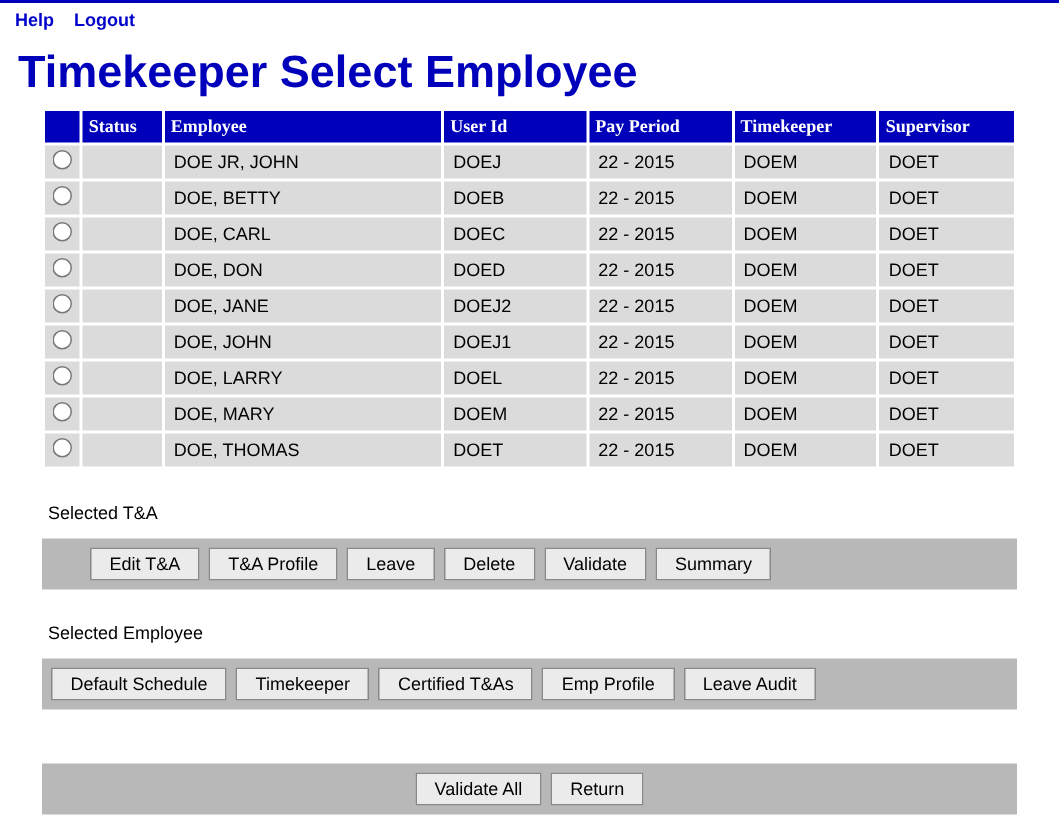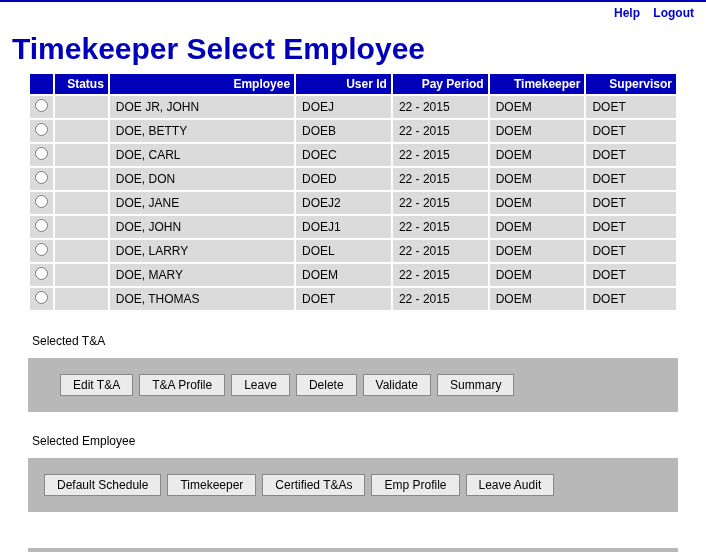--- a/index.html
+++ b/index.html
@@ -7,21 +7,20 @@
     margin: 0;
     font-family: Verdana, Arial, sans-serif;
     font-size: 12px;
     color: #000;
     width: 706px;
     background: #fff;
   }
   .topbar {
     border-top: 2px solid #0000BB;
     padding: 4px 12px 6px 0;
-    text-align: right;
   }
   .topbar a {
     color: #0000CC;
     font-weight: bold;
     font-size: 12px;
     text-decoration: none;
     margin-left: 10px;
     cursor: pointer;
   }
   h1.page-title {
@@ -37,42 +36,42 @@
     border-collapse: separate;
     border-spacing: 2px;
     background: #fff;
   }
   table.emp th {
     background: #0000BB;
     color: #fff;
     font-weight: bold;
     font-size: 12px;
     padding: 3px 4px;
-    text-align: right;
-    font-family: Liberation Sans, sans-serif;
+    text-align: left;
+    font-family: Liberation Serif, serif;
   }
   table.emp td {
     background: #DBDBDB;
     padding: 4px 6px;
     font-size: 12px;
     vertical-align: middle;
   }
   table.emp td.radio-cell {
     width: 22px;
     text-align: center;
     padding: 2px;
   }
   table.emp td.radio-cell input { margin: 0; }
   .section-label {
     margin: 22px 0 4px 4px;
     font-size: 12px;
   }
   .btnbar {
     background: #B8B8B8;
-    padding: 16px;
+    padding: 6px;
     display: flex;
     gap: 6px;
     flex-wrap: wrap;
     margin-top: 10px;
   }
   .btnbar.center { justify-content: center; }
   .btnbar.indent { padding-left: 32px; }
   button.app-btn {
     background: #EBEBEB;
     border: 1px solid #888;

